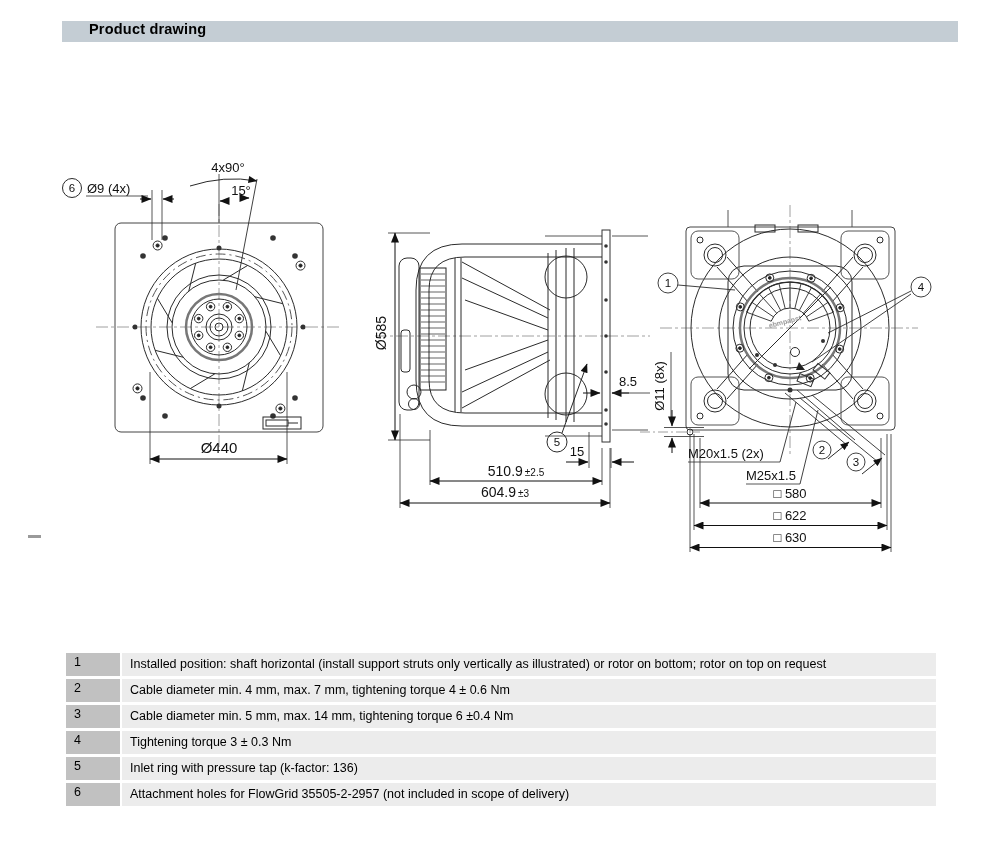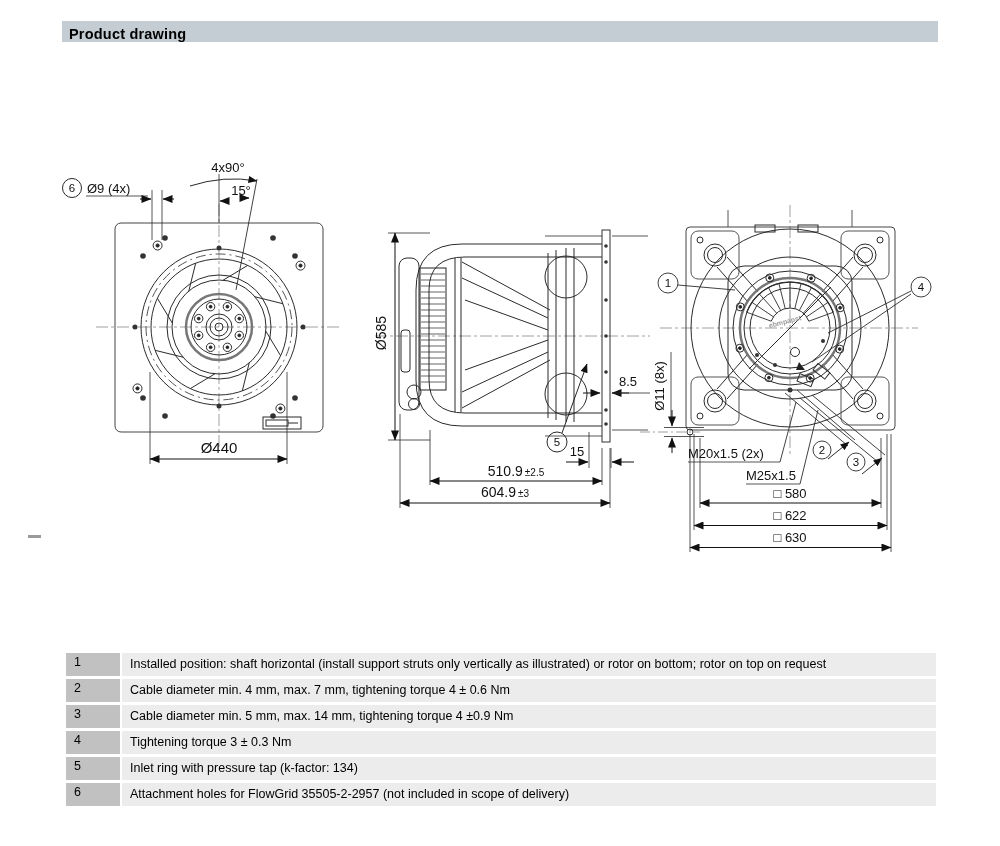--- a/index.html
+++ b/index.html
@@ -1,19 +1,19 @@
 <!DOCTYPE html>
 <html><head>
 <meta charset="utf-8">
 <style>
   html,body{margin:0;padding:0;background:#ffffff;}
   .page{position:relative;width:1000px;height:846px;background:#fff;
         font-family:"Liberation Sans", sans-serif;color:#000;overflow:hidden;}
   .header-bar{position:absolute;left:62px;top:21px;width:876px;height:21px;
-        background:#c4cdd4;display:flex;align-items:flex-end;}
+        background:#c4cdd4;display:flex;align-items:flex-start;padding-left:20px;}
   .header-bar span{font-size:14.5px;font-weight:bold;padding-left:7px;letter-spacing:.2px;}
   .margin-dash{position:absolute;left:28px;top:535px;width:13px;height:3px;background:#9a9a9a;}
   svg{position:absolute;left:0;top:0;}
   svg text{font-family:"Liberation Sans", sans-serif;fill:#111;stroke:none;}
   .dim{font-size:14px;}
   .dim-big{font-size:15px;}
   .dim-sm{font-size:13px;}
   .tol{font-size:10px;}
   .co{font-size:11.5px;}
   .logo{font-size:7px;font-weight:bold;fill:#9a9a9a;}
@@ -421,29 +421,29 @@
     <div class="nrow">
       <div class="ncell">1</div>
       <div class="tcell">Installed position: shaft horizontal (install support struts only vertically as illustrated) or rotor on bottom; rotor on top on request</div>
     </div>
     <div class="nrow">
       <div class="ncell">2</div>
       <div class="tcell">Cable diameter min. 4 mm, max. 7 mm, tightening torque 4 ± 0.6 Nm</div>
     </div>
     <div class="nrow">
       <div class="ncell">3</div>
-      <div class="tcell">Cable diameter min. 5 mm, max. 14 mm, tightening torque 4 ±0.9 Nm</div>
+      <div class="tcell">Cable diameter min. 5 mm, max. 14 mm, tightening torque 6 ±0.4 Nm</div>
     </div>
     <div class="nrow">
       <div class="ncell">4</div>
       <div class="tcell">Tightening torque 3 ± 0.3 Nm</div>
     </div>
     <div class="nrow">
       <div class="ncell">5</div>
-      <div class="tcell">Inlet ring with pressure tap (k-factor: 134)</div>
+      <div class="tcell">Inlet ring with pressure tap (k-factor: 136)</div>
     </div>
     <div class="nrow">
       <div class="ncell">6</div>
       <div class="tcell">Attachment holes for FlowGrid 35505-2-2957 (not included in scope of delivery)</div>
     </div>
   </div>
 
 </div>
 
 </body></html>

